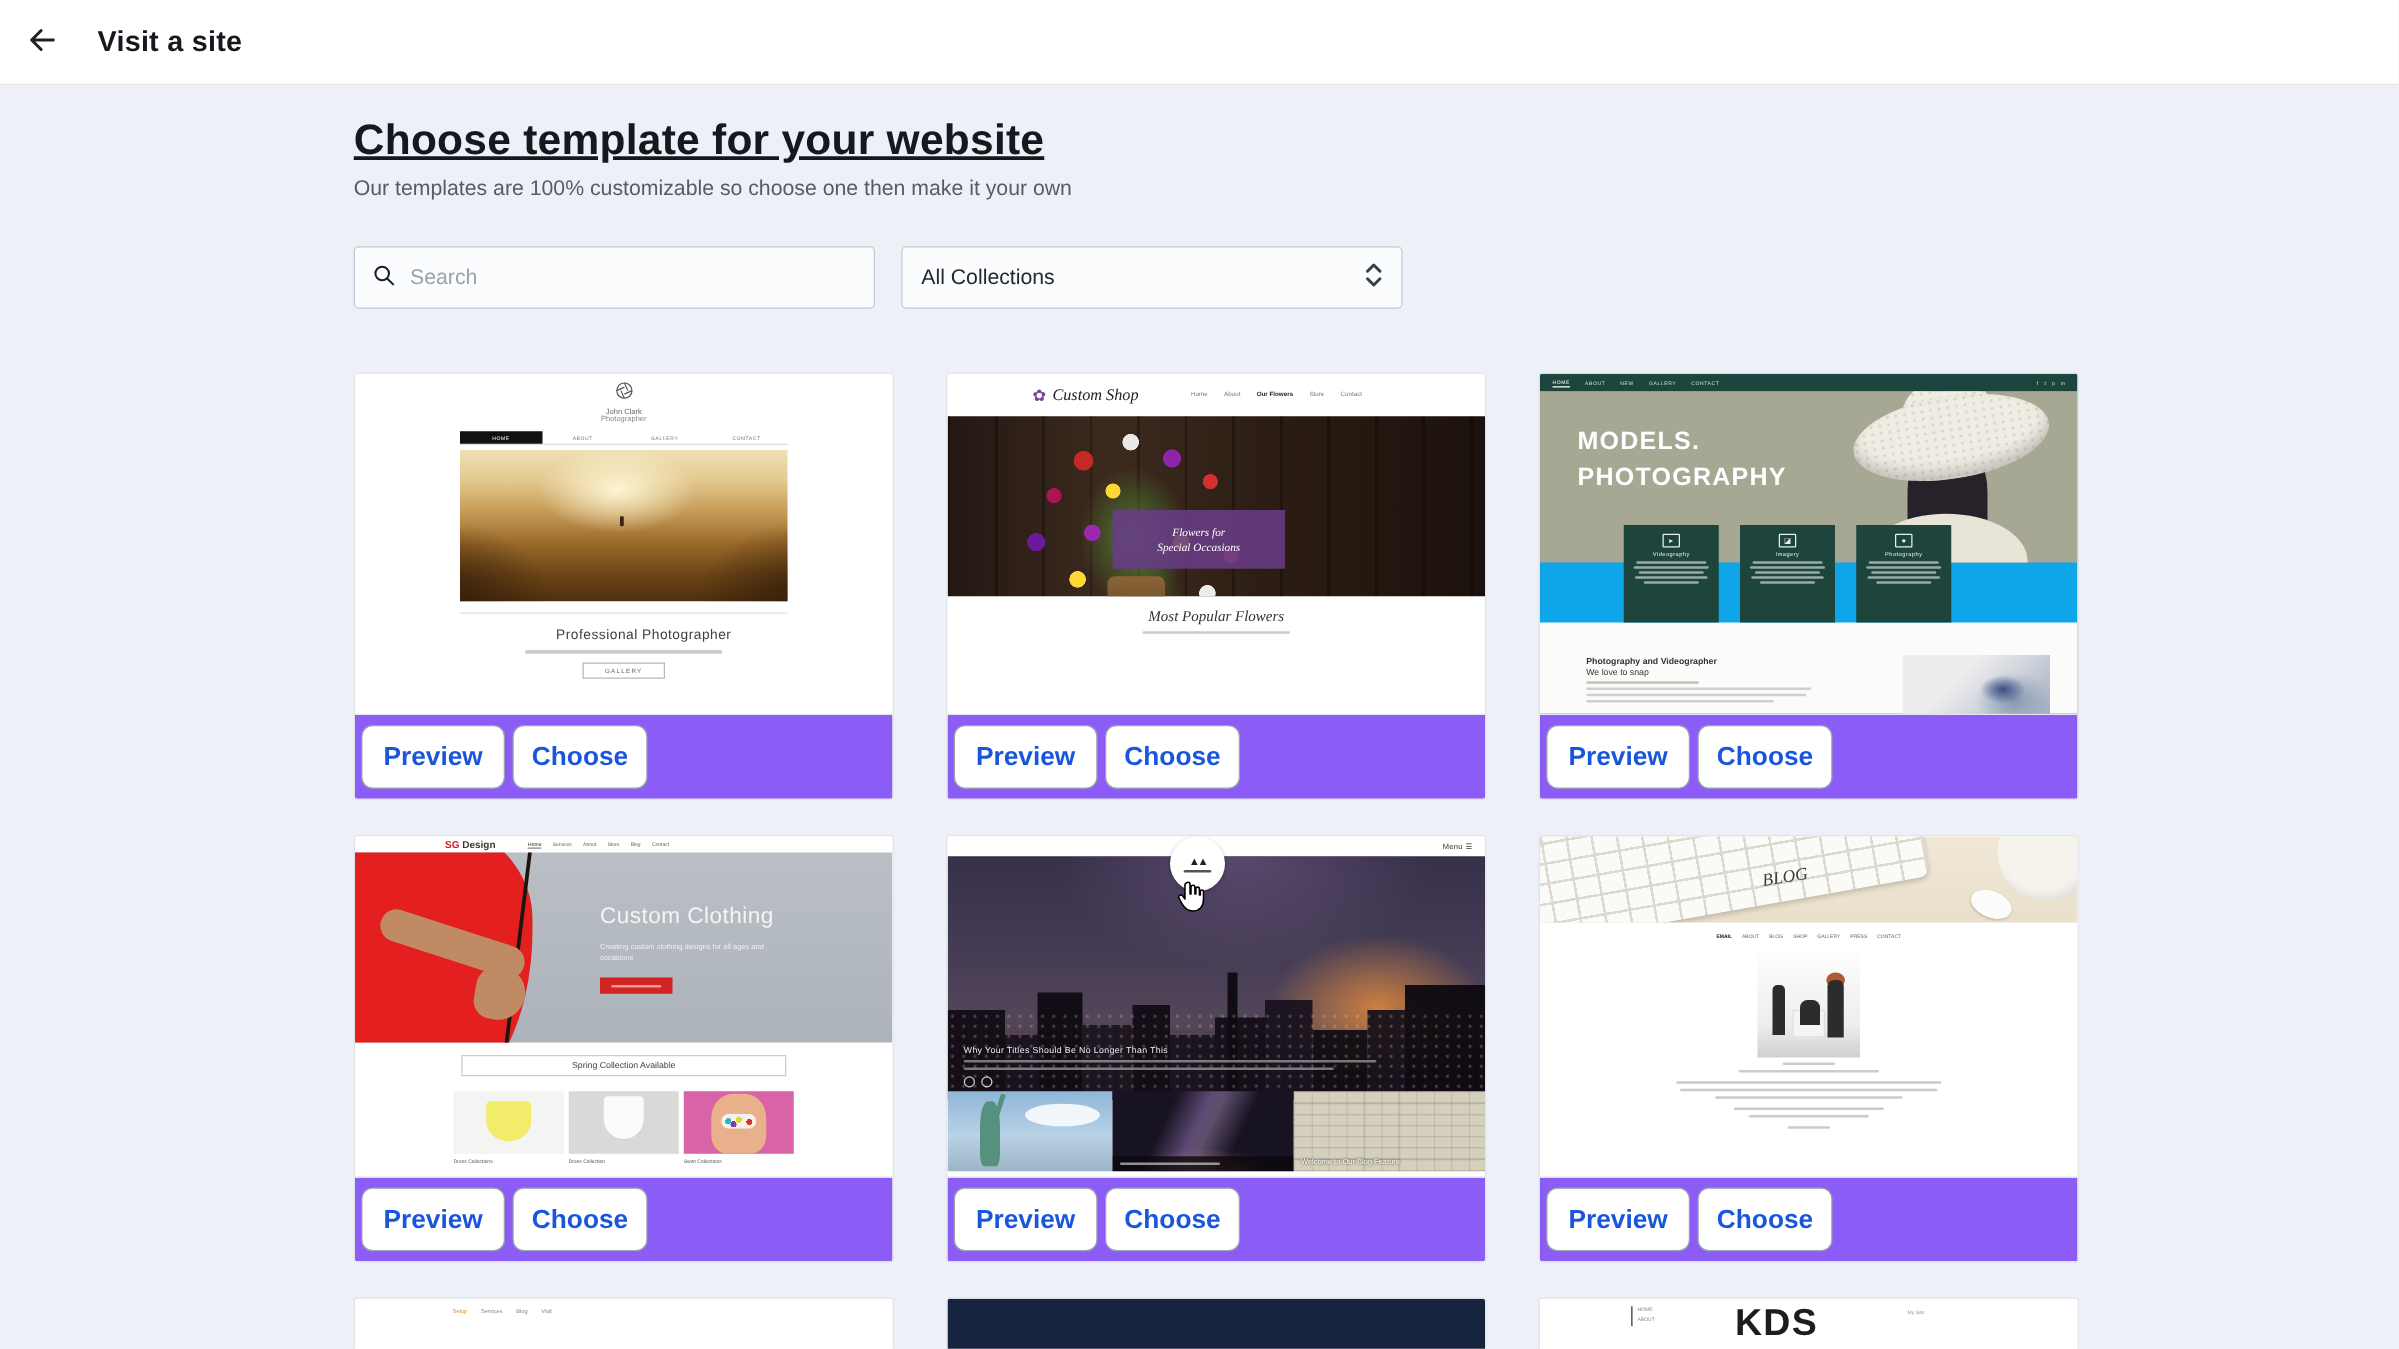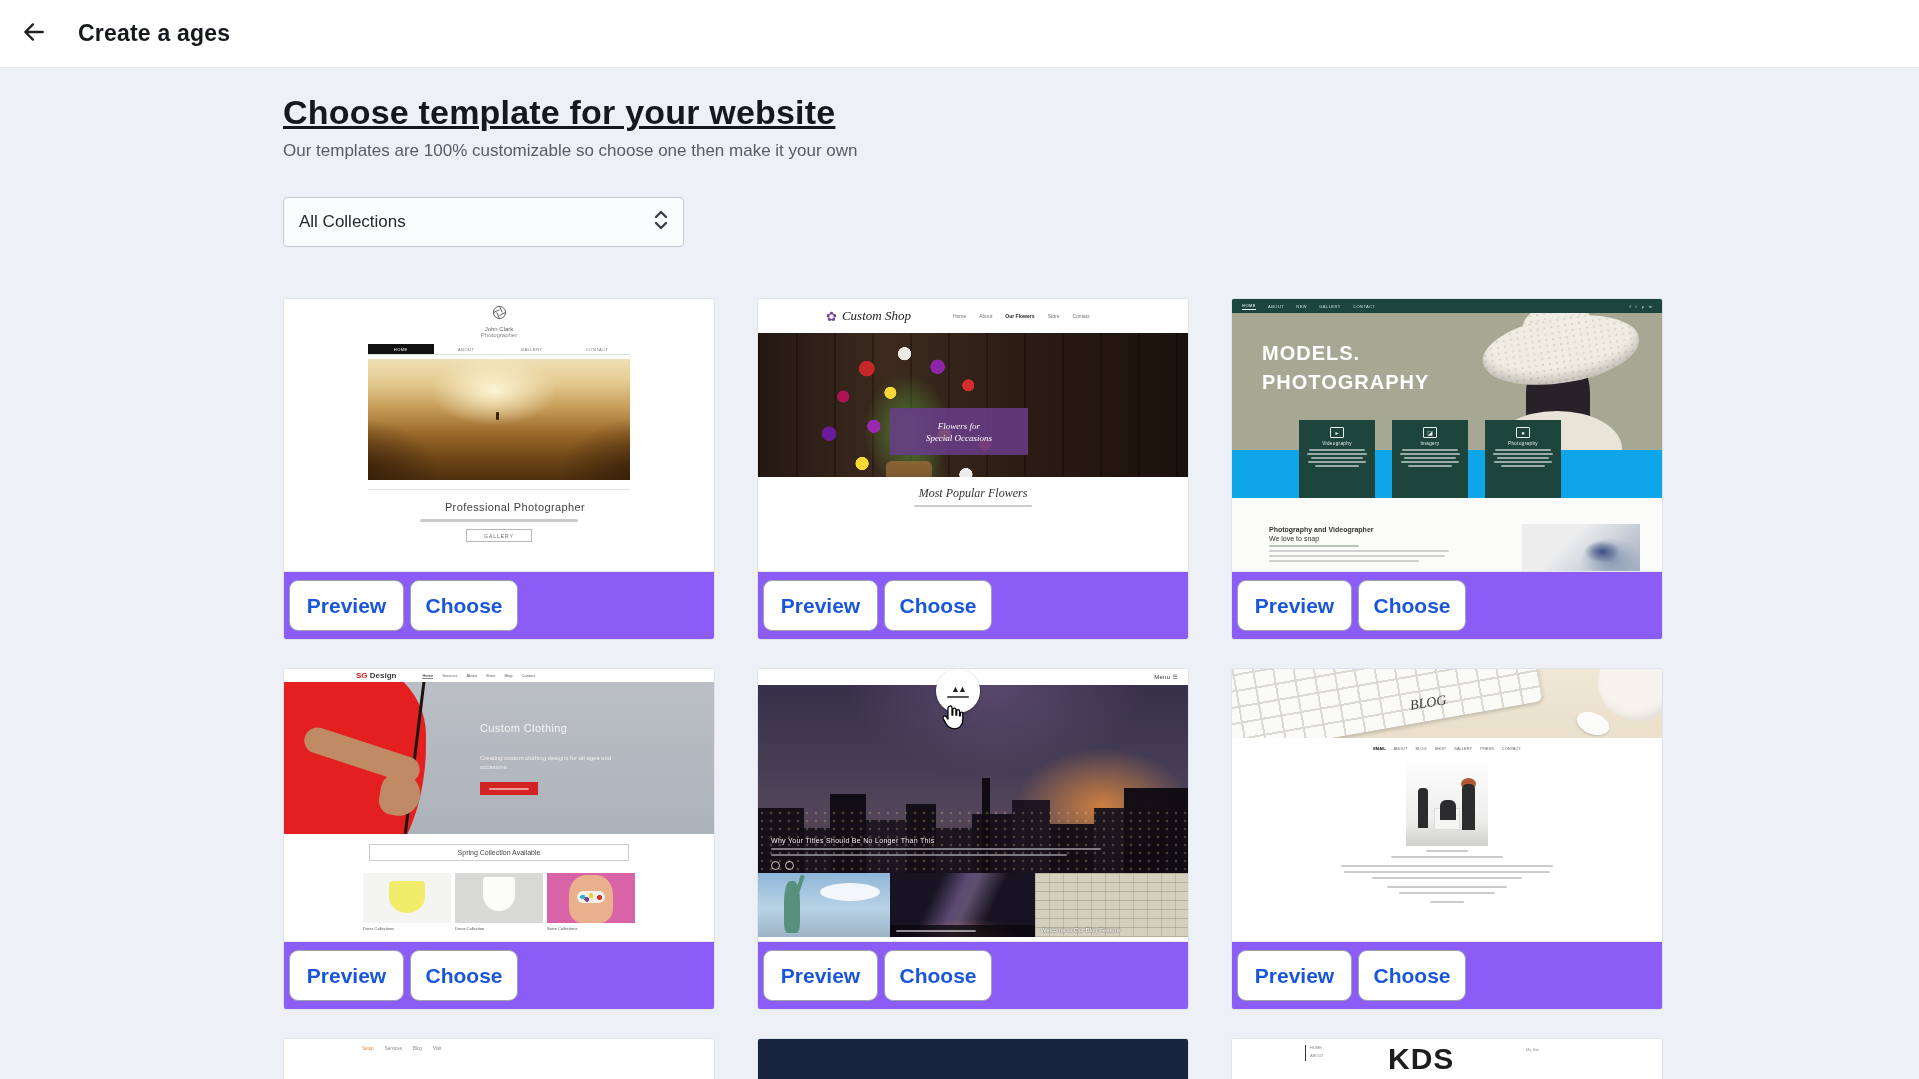--- a/index.html
+++ b/index.html
@@ -147,21 +147,21 @@
   .s-nav span:first-child { color:#222; border-bottom:1px solid #888; }
   .s-hero { height:152px; background:linear-gradient(#babfc6,#adb3ba); position:relative; overflow:hidden; }
   .s-dress { position:absolute; left:-26px; top:-30px; width:168px; height:230px; background:#e31f1f;
              border-radius:42% 58% 46% 50% / 30% 36% 60% 60%; }
   .s-seam { position:absolute; left:128px; top:-10px; width:3px; height:190px; background:#20140f;
             transform:rotate(7deg); border-radius:2px; }
   .s-arm { position:absolute; left:18px; top:60px; width:120px; height:26px; background:#c08a65;
            border-radius:14px; transform:rotate(18deg); }
   .s-hand { position:absolute; left:96px; top:92px; width:40px; height:42px; background:#c08a65;
             border-radius:45% 55% 60% 40%; transform:rotate(10deg); }
-  .s-herotitle { position:absolute; left:196px; top:40px; color:#f4f4f4; font-size:11px; letter-spacing:.4px; }
+  .s-herotitle { position:absolute; left:196px; top:40px; color:#f4f4f4; font-size:18px; letter-spacing:.4px; }
   .s-herosub { position:absolute; left:196px; top:72px; color:#eee; font-size:6px; width:150px; line-height:1.5; }
   .s-herobtn { position:absolute; left:196px; top:100px; width:58px; height:13px; background:#d42323;
                display:flex; align-items:center; justify-content:center; }
   .s-herobtn .tlw { width:40px; height:2px; }
   .s-banner { width:260px; height:17px; margin:10px auto 0; border:1px solid #ccc;
               display:flex; align-items:center; justify-content:center; font-size:7px; color:#444; }
   .s-products { display:flex; justify-content:center; gap:4px; margin-top:12px; }
   .s-prod { width:88px; height:50px; position:relative; overflow:hidden; }
   .s-prod1 { background:#f4f4f3; } .s-prod2 { background:#d9d9d7; } .s-prod3 { background:#d863a6; }
   .s-ydress { position:absolute; left:26px; top:8px; width:36px; height:32px; background:#f1ec69;
@@ -275,29 +275,38 @@
 <body>
 
 <div class="topbar">
   <button class="back-btn">
     <span>
       <svg width="26" height="26" viewBox="0 0 24 24">
           <path d="M20 12H5M11 5l-7 7 7 7" fill="none" stroke="#202124" stroke-width="2.2" stroke-linecap="round" stroke-linejoin="round"></path>
         </svg>
     </span>
   </button>
-  <div class="topbar-title">Create a ages</div>
+  <div class="topbar-title">Visit a site</div>
 </div>
 
 <div class="main">
 
   <h1 class="heading">Choose template for your website</h1>
   <div class="subheading">Our templates are 100% customizable so choose one then make it your own</div>
 
   <div class="controls">
+    <div class="searchbox">
+      <span>
+        <svg width="20" height="20" viewBox="0 0 24 24">
+            <circle cx="10.5" cy="10.5" r="6.5" fill="none" stroke="#1c1f26" stroke-width="2"></circle>
+            <path d="M15.5 15.5L21 21" stroke="#1c1f26" stroke-width="2" stroke-linecap="round"></path>
+          </svg>
+      </span>
+      <input type="text" placeholder="Search" style="">
+    </div>
     <div class="selectbox">
       <span>All Collections</span>
       <span>
         <svg width="14" height="22" viewBox="0 0 14 22">
             <path d="M2 8l5-5 5 5" fill="none" stroke="#3a3f47" stroke-width="2.4" stroke-linecap="round" stroke-linejoin="round"></path>
             <path d="M2 14l5 5 5-5" fill="none" stroke="#3a3f47" stroke-width="2.4" stroke-linecap="round" stroke-linejoin="round"></path>
           </svg>
       </span>
     </div>
   </div>

